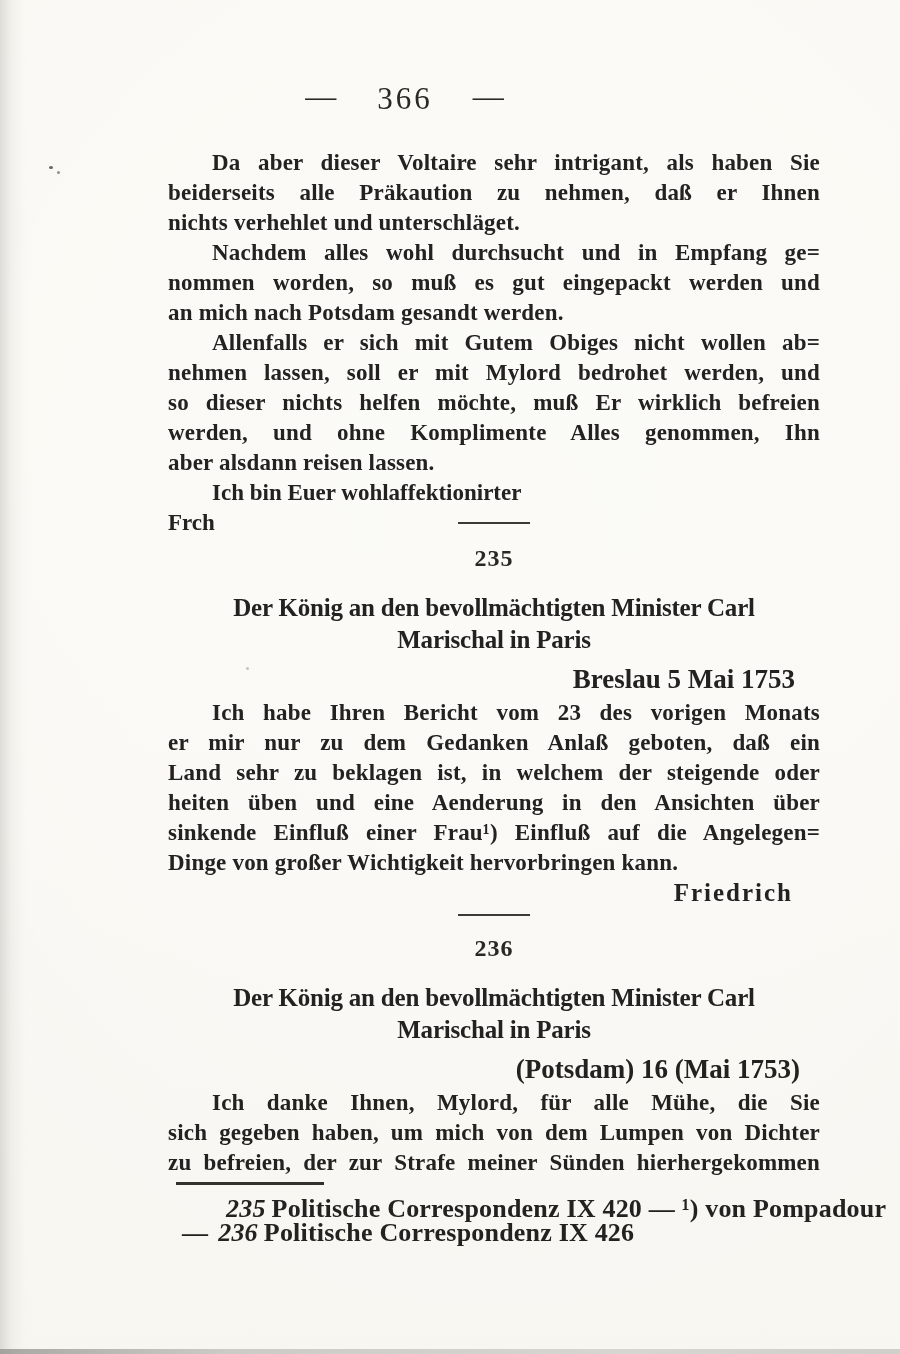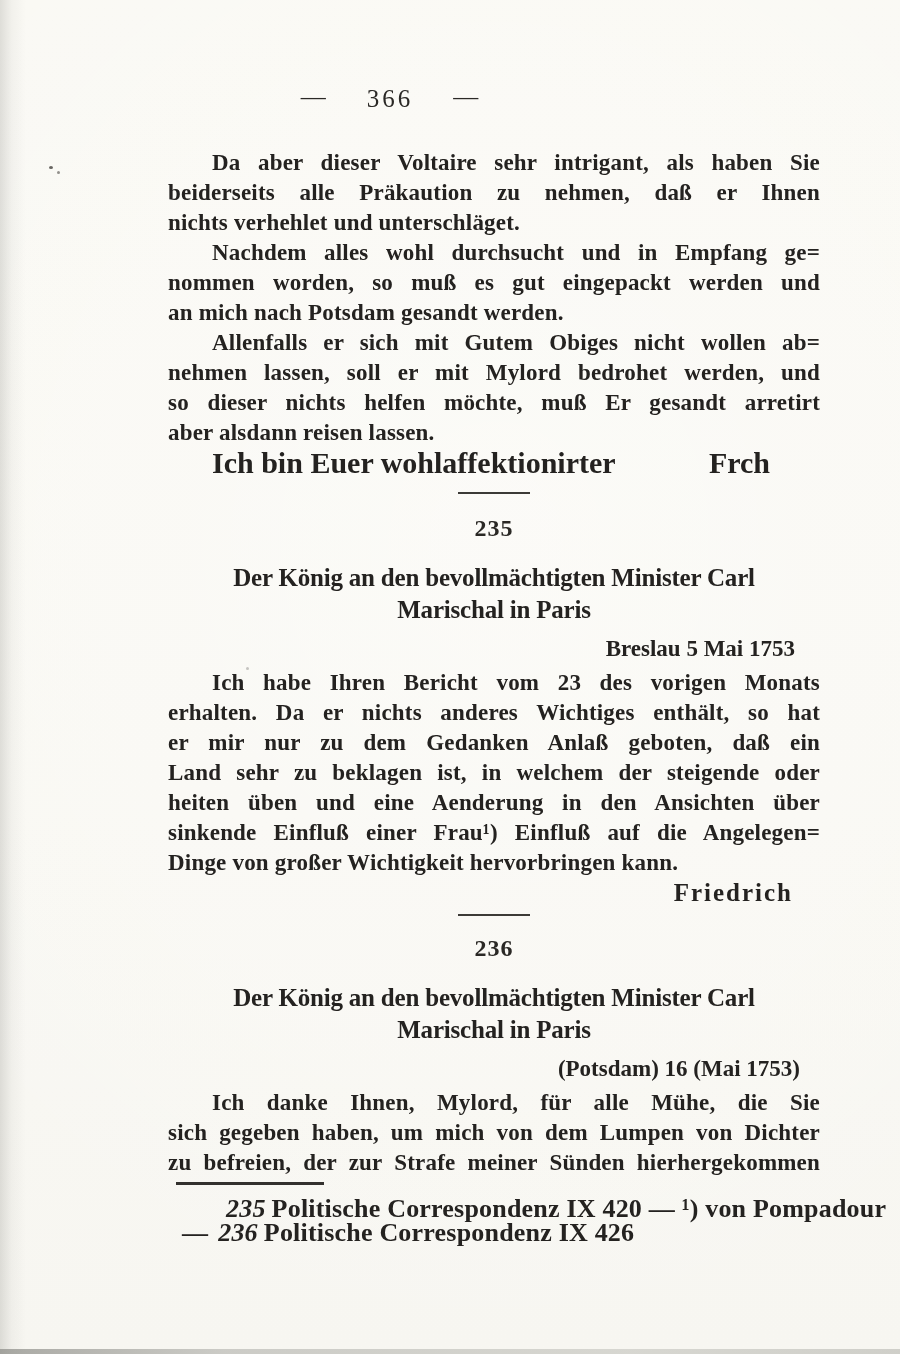--- a/index.html
+++ b/index.html
@@ -25,56 +25,56 @@
     background:linear-gradient(to right,#8f8f8a,#bdbdb8 25%,#ccccc6 70%,#c2c2bc);
     opacity:.75;
   }
   .speck{position:absolute;background:#4c4a46;border-radius:50%;}
   .speck.s1{left:49px;top:166px;width:4px;height:3px;opacity:.85;}
   .speck.s2{left:57px;top:171px;width:3px;height:3px;opacity:.6;}
   .speck.s3{left:246px;top:667px;width:3px;height:3px;opacity:.3;}
 
   
   .pagenum-row{
-    position:absolute;top:84px;left:0;width:780px;
-    text-align:center;font-size:25px;line-height:30px;color:#2b2926;
+    position:absolute;top:84px;left:15px;width:780px;
+    text-align:center;font-size:31px;line-height:30px;color:#2b2926;
     letter-spacing:1px;
   }
   .pagenum-row .dash{display:inline-block;margin:0 40px;transform:translateY(-2px);}
   .pagenum-row .pn{letter-spacing:3px;}
 
   
   .col{position:absolute;left:168px;top:148px;width:652px;}
 
   .bl{ 
     font-size:23px;font-weight:bold;line-height:30px;height:30px;
     white-space:nowrap;letter-spacing:.2px;
   }
   .jl{ 
     white-space:normal;text-align:justify;text-align-last:justify;text-justify:inter-word;
   }
   .ind{padding-left:44px;}
 
   .sigrow{display:flex;justify-content:space-between;height:30px;line-height:30px;
-    font-size:30px;font-weight:bold;}
+    font-size:23px;font-weight:bold;flex-direction:column;}
   .sigrow .close{padding-left:44px;}
   .sigrow .sig{padding-right:50px;}
 
   .divider{width:72px;height:2px;background:#3c3a37;margin:14px auto 0 auto;}
   .divider.d2{margin-top:6px;}
 
   .letter-num{margin-top:20px;text-align:center;font-size:24px;font-weight:bold;
     line-height:28px;letter-spacing:1px;color:#2a2825;}
   .letter-num.n236{margin-top:18px;}
 
   .heading{margin-top:20px;text-align:center;font-size:25px;font-weight:bold;
     line-height:32px;letter-spacing:-.2px;}
   .heading .h2l{font-size:25px;}
 
-  .dateline{margin-top:10px;text-align:right;font-size:23px;font-weight:bold;
+  .dateline{margin-top:10px;text-align:right;font-size:27px;font-weight:bold;
     line-height:26px;padding-right:25px;}
   .dateline.dl236{padding-right:20px;}
 
   .body-block{margin-top:6px;}
 
   .sig-line{height:30px;line-height:30px;text-align:right;font-size:25px;font-weight:bold;
     letter-spacing:2px;padding-right:27px;}
 
   .fn-rule{margin-top:4px;margin-left:8px;width:148px;height:3px;background:#33312e;}
   .fn{font-size:26px;font-weight:bold;line-height:24px;white-space:nowrap;letter-spacing:.2px;}
@@ -100,39 +100,39 @@
       <div class="bl">nichts verhehlet und unterschläget.</div>
     </div>
     <div>
       <div class="bl jl ind">Nachdem alles wohl durchsucht und in Empfang ge=</div>
       <div class="bl jl">nommen worden, so muß es gut eingepackt werden und</div>
       <div class="bl">an mich nach Potsdam gesandt werden.</div>
     </div>
     <div>
       <div class="bl jl ind">Allenfalls er sich mit Gutem Obiges nicht wollen ab=</div>
       <div class="bl jl">nehmen lassen, soll er mit Mylord bedrohet werden, und</div>
-      <div class="bl jl">so dieser nichts helfen möchte, muß Er gesandt arretirt</div>
+      <div class="bl jl">so dieser nichts helfen möchte, muß Er wirklich befreien</div>
+      <div class="bl jl">werden, und ohne Komplimente Alles genommen, Ihn</div>
       <div class="bl">aber alsdann reisen lassen.</div>
     </div>
     <div class="sigrow">
       <span class="close">Ich bin Euer wohlaffektionirter</span>
       <span class="sig">Frch</span>
     </div>
 
     <div class="divider"></div>
 
     <div class="letter-num">235</div>
     <div class="heading">
       <div>Der König an den bevollmächtigten Minister Carl</div>
       <div class="h2l">Marischal in Paris</div>
     </div>
     <div class="dateline">Breslau 5 Mai 1753</div>
     <div class="body-block">
       <div class="bl jl ind">Ich habe Ihren Bericht vom 23 des vorigen Monats</div>
-      <div class="bl jl">erhalten. Da er nichts anderes Wichtiges enthält, so hat</div>
       <div class="bl jl">er mir nur zu dem Gedanken Anlaß geboten, daß ein</div>
       <div class="bl jl">Land sehr zu beklagen ist, in welchem der steigende oder</div>
       <div class="bl jl">heiten üben und eine Aenderung in den Ansichten über</div>
       <div class="bl jl">sinkende Einfluß einer Frau¹) Einfluß auf die Angelegen=</div>
       <div class="bl">Dinge von großer Wichtigkeit hervorbringen kann.</div>
     </div>
     <div class="sig-line">Friedrich</div>
 
     <div class="divider d2"></div>
 

